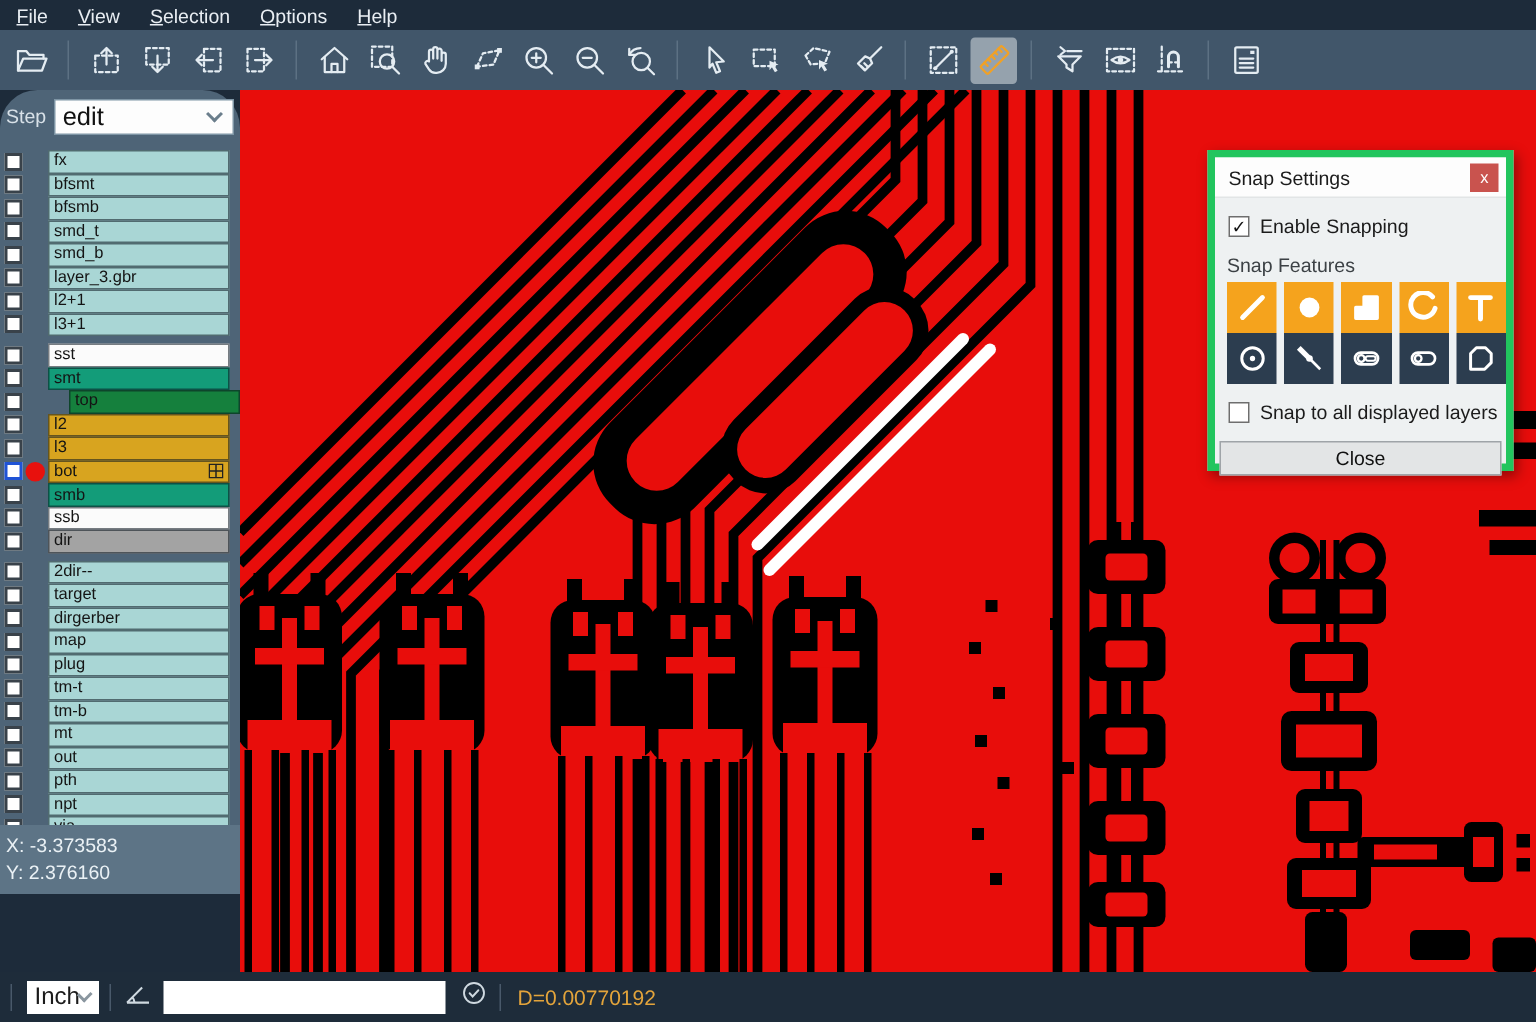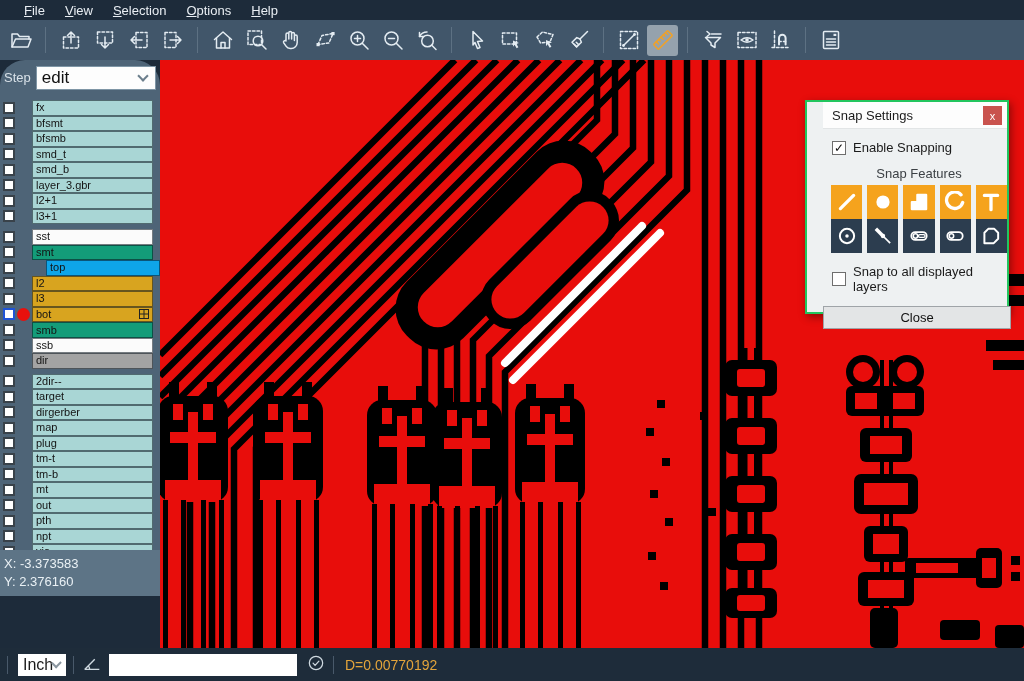--- a/index.html
+++ b/index.html
@@ -1,21 +1,21 @@
 <!DOCTYPE html>
 <html><head>
 <meta charset="utf-8">
 <style>
   * { margin:0; padding:0; box-sizing:border-box; }
   html,body { width:1024px; height:681px; overflow:hidden; font-family:"Liberation Sans", sans-serif; background:#1d2b3a; }
   #app { position:relative; width:1024px; height:681px; }
 
   
   .menubar { position:absolute; left:0; top:0; width:1024px; height:20px; background:#1d2b3a;
-             display:flex; align-items:center; padding-left:21px; gap:14px; }
+             display:flex; align-items:center; padding-left:8px; gap:14px; }
   .menu-item { display:inline-block; color:#e9eef3; font-size:13px; padding:0 3px; cursor:default; }
   .menu-item::first-letter { text-decoration:underline; }
 
   
   .toolbar { position:absolute; left:0; top:20px; width:1024px; height:40px; background:#41566a;
              display:flex; align-items:center; padding-left:5px; gap:3px; }
   .tbtn { width:31px; height:31px; display:flex; align-items:center; justify-content:center;
           background:transparent; border:none; }
   .tbtn svg { width:24px; height:24px; stroke:#e4ecf2; fill:none; stroke-width:1.5; stroke-linecap:round; stroke-linejoin:round; }
   .tbtn.active-tool { background:#95a2ad; border-radius:3px; }
@@ -34,37 +34,37 @@
   .layer-group { margin-top:5px; }
   .layer-row { height:15.5px; display:flex; align-items:center; }
   .cb { width:12px; height:12px; background:#fff; border:2px solid #39424a; margin-left:3px; flex:0 0 auto; }
   .layer-row.active .cb { border-color:#1f53d6; }
   .dot { width:13px; height:13px; border-radius:50%; margin-left:2px; flex:0 0 auto; }
   .layer-row.active .dot { background:#e8110d; }
   .bar { width:121px; height:100%; margin-left:2px; font-size:11px; line-height:13px; color:#141414;
          display:flex; align-items:center; padding-left:3px; border:1px solid rgba(10,20,30,.55); }
   .grid-ico { width:10px; height:10px; margin-left:auto; margin-right:3px; }
   .c-cyan  { background:#a9d6d5;align-items:center; } .c-white { background:#fbfbfb; } .c-green { background:#139c79;align-items:flex-end; }
-  .c-amber { background:#0ea5e9;margin-left:16px; } .c-gold  { background:#d8a41f; } .c-gray  { background:#a3a3a3; }
+  .c-amber { background:#15803d;margin-left:16px; } .c-gold  { background:#d8a41f; } .c-gray  { background:#a3a3a3; }
   .xy-panel { position:absolute; left:0; bottom:0; width:160px; height:46px; background:#5d7486;
               color:#eaf1f5; font-size:13px; padding:5px 4px; line-height:18px; }
 
   
   .canvas { position:absolute; left:160px; top:60px; width:864px; height:588px; background:#e80d0b; overflow:hidden; }
 
   
   .dialog { position:absolute; left:805px; top:100px; width:204px; height:214px; background:#eef1f2;
-            border:2px solid #22c55e; box-shadow:2px 3px 8px rgba(0,0,0,.4); font-size:13px; color:#1b1b1b;padding-left:16px; }
+            border:5px solid #22c55e; box-shadow:2px 3px 8px rgba(0,0,0,.4); font-size:13px; color:#1b1b1b; }
   .dlg-title { height:27px; background:#fdfdfd; border-bottom:1px solid #e2e5e6; display:flex; align-items:center; padding-left:9px; }
   .dlg-close { position:absolute; top:4px; right:5px; width:19px; height:19px; background:#c9534e; color:#fff;
                font-size:11px; display:flex; align-items:center; justify-content:center; border:none; }
   .dlg-row { display:flex; align-items:center; gap:7px; margin:11px 0 0 9px; }
   .dcb { width:14px; height:14px; background:#fff; border:1px solid #6e6e6e; font-size:12px; line-height:12px;
          color:#111; display:flex; align-items:center; justify-content:center; flex:0 0 auto; }
-  .dlg-label { margin:11px 0 4px 8px; color:#3c4145;text-align:center; }
+  .dlg-label { margin:11px 0 4px 8px; color:#3c4145; }
   .btn-row { display:flex; gap:5px; margin-left:8px; }
   .sq-btn { width:34px; height:34px; border:none; display:flex; align-items:center; justify-content:center; padding:0; }
   .orange { background:#f5a31d; } .navy { background:#2c3d4f; }
   .sq-btn svg { width:22px; height:22px; }
   .close-btn { display:block; width:188px; height:23px; margin:12px auto 0; background:#e3e5e6;
                border:1px solid #9fa4a8; font-size:13px; color:#111; font-family:"Liberation Sans",sans-serif; }
 
   
   .statusbar { position:absolute; left:0; bottom:0; width:1024px; height:33px; background:#1e2c3a;
                display:flex; align-items:center; color:#cdd6dd; }

